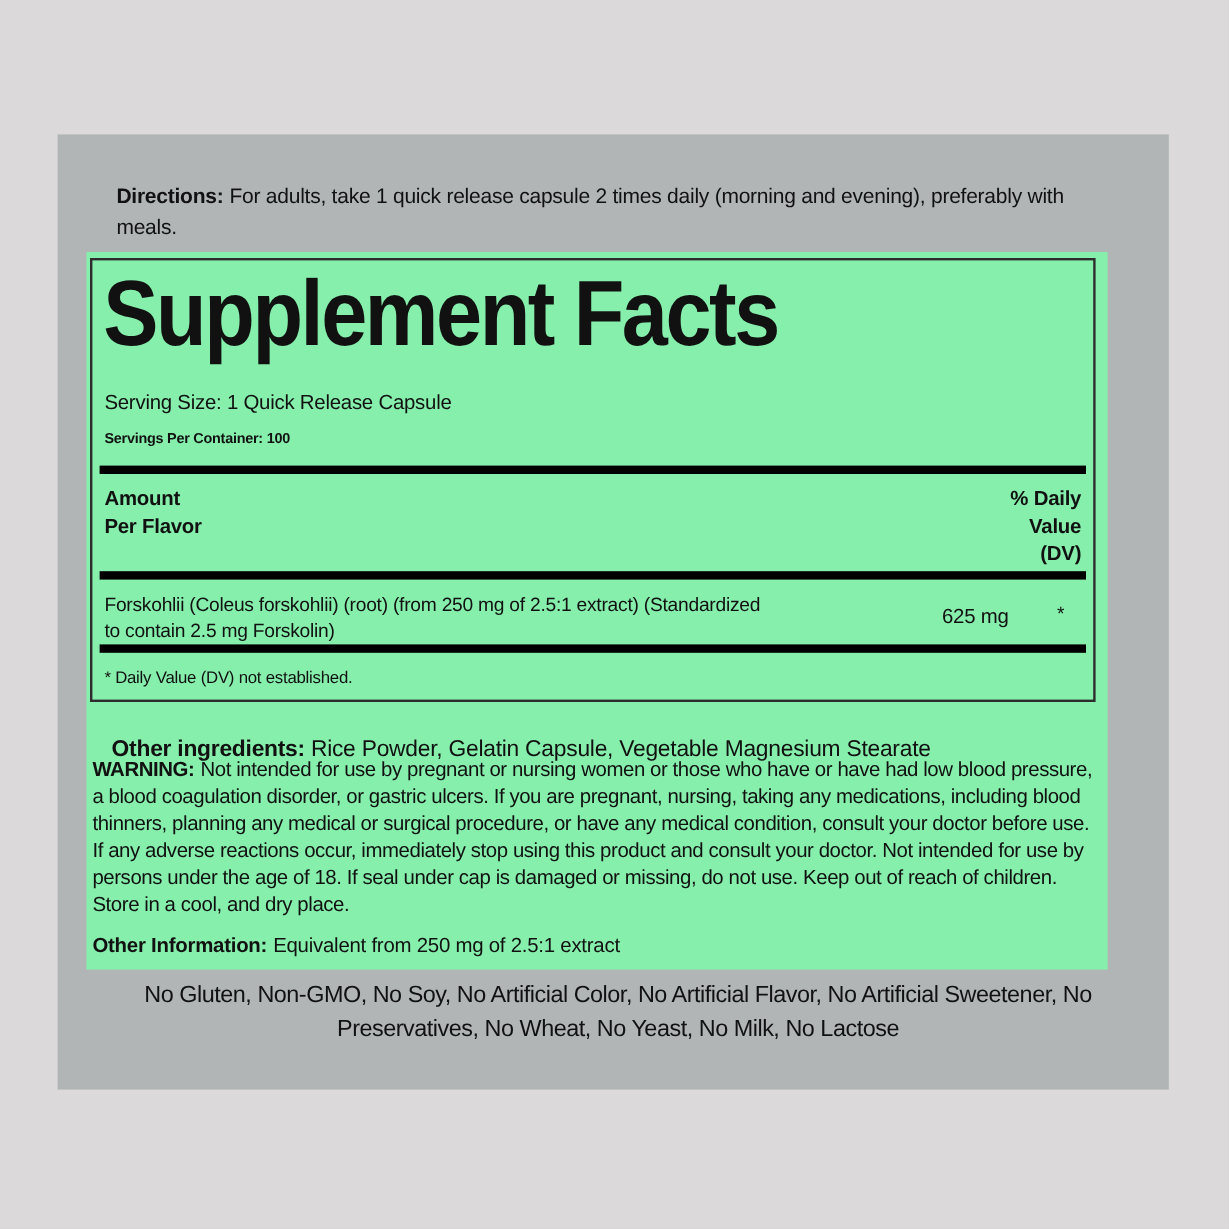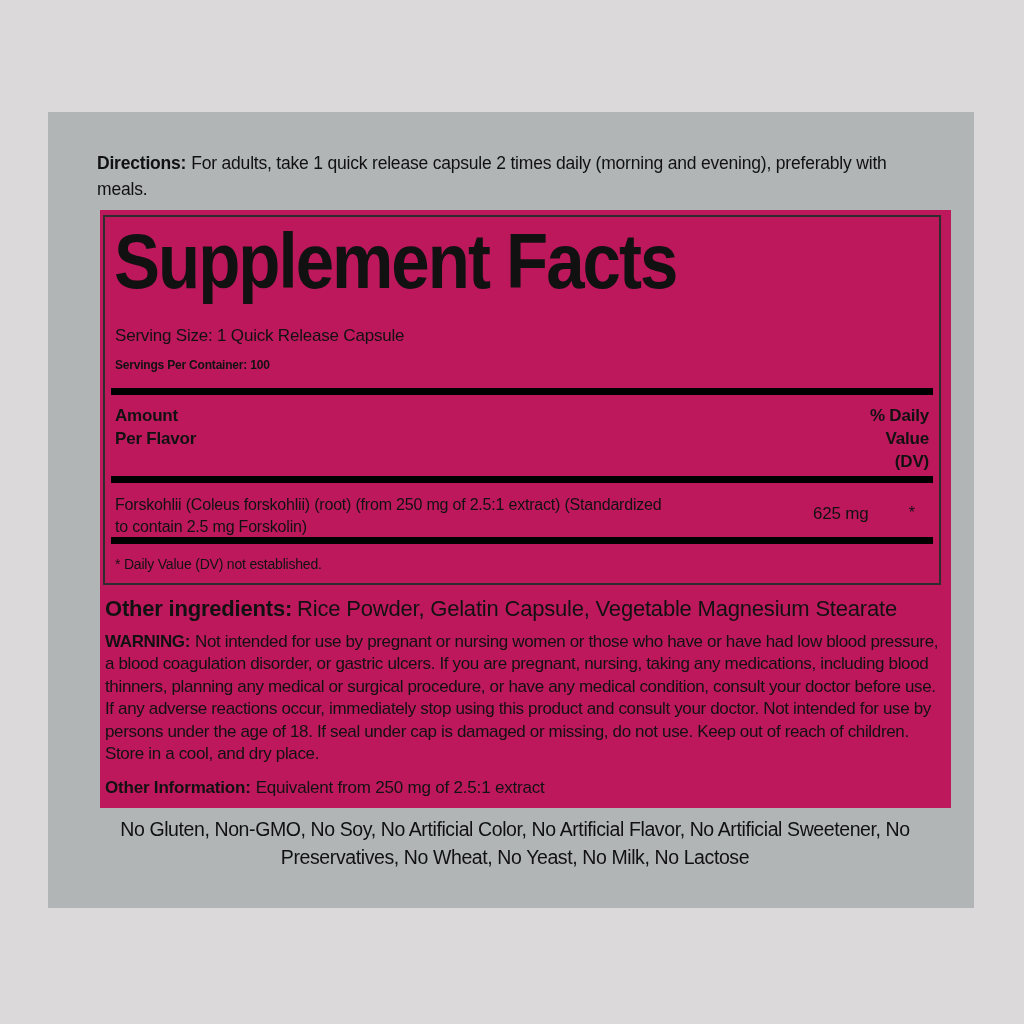--- a/index.html
+++ b/index.html
@@ -26,23 +26,23 @@
     width: 842px;
     font-size: 17.5px;
     line-height: 26px;
     letter-spacing: -0.2px;
     margin: 4px;
   }
   .inline-label { font-weight: bold; margin-right: 5px; }
 
   .label-card {
     position: absolute;
-    left: 52px; top: 98px;
+    left: 24px; top: 98px;
     width: 851px; height: 598px;
-    background: #be185d;
+    background: #86efac;
     box-sizing: border-box;
   }
 
   .facts-box {
     position: absolute;
     left: 3px; top: 5px;
     width: 838px; height: 370px;
     border: 2px solid #2d2d2d;
     box-sizing: border-box;
   }
@@ -90,21 +90,21 @@
   .ing-dv {
     position: absolute; right: 24px; top: 287px;
     font-size: 16px;
   }
 
   .footnote {
     position: absolute; left: 10px; top: 339px;
     font-size: 14px; letter-spacing: -0.2px;
   }
 
-  .other-ing  { position: absolute; left: 5px; top: 388px; width: 840px; font-size: 22px; line-height: 22px; letter-spacing: -0.2px; margin: 0; }
+  .other-ing  { position: absolute; left: 5px; top: 388px; width: 840px; font-size: 19px; line-height: 22px; letter-spacing: -0.2px; margin: 16px; }
   .warning    { position: absolute; left: 5px; top: 421px; width: 842px; font-size: 17px; line-height: 22.4px; letter-spacing: -0.35px; margin: 0; }
   .other-info { position: absolute; left: 5px; top: 567px; width: 840px; font-size: 17px; line-height: 22px; letter-spacing: -0.2px; margin: 0; }
 
   .claims {
     position: absolute;
     left: 37px; top: 703px;
     width: 860px;
     font-size: 19.5px;
     line-height: 28px;
     letter-spacing: -0.4px;

